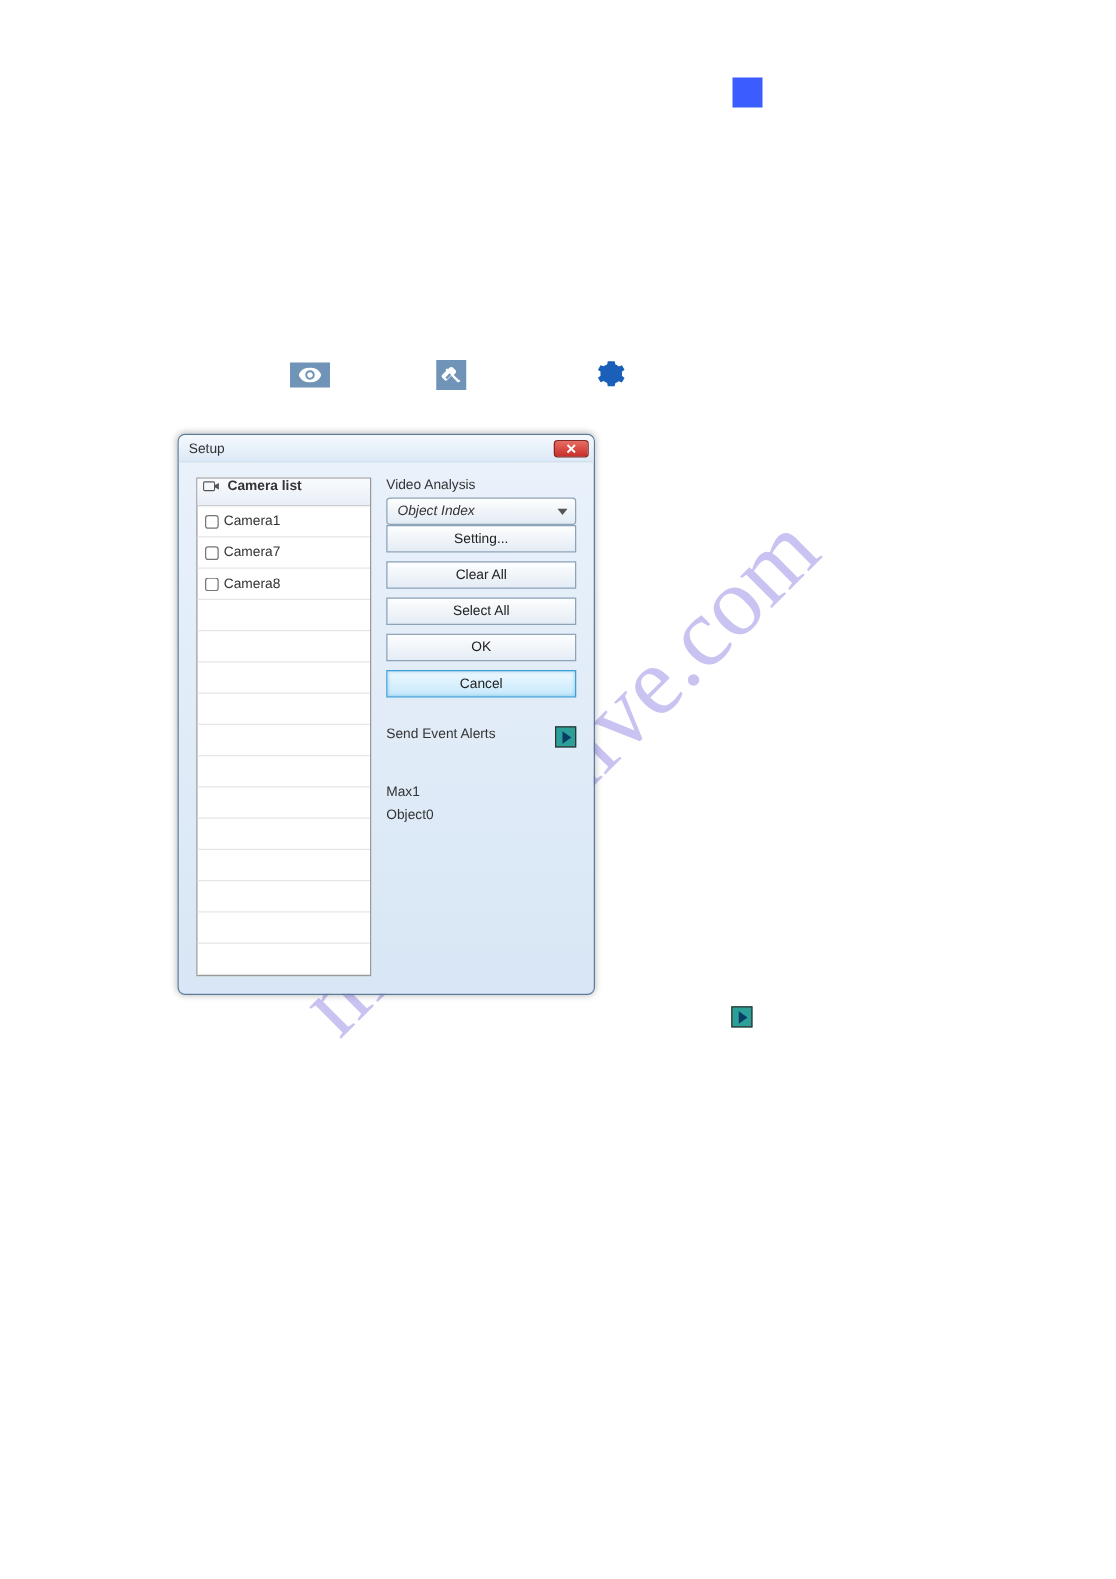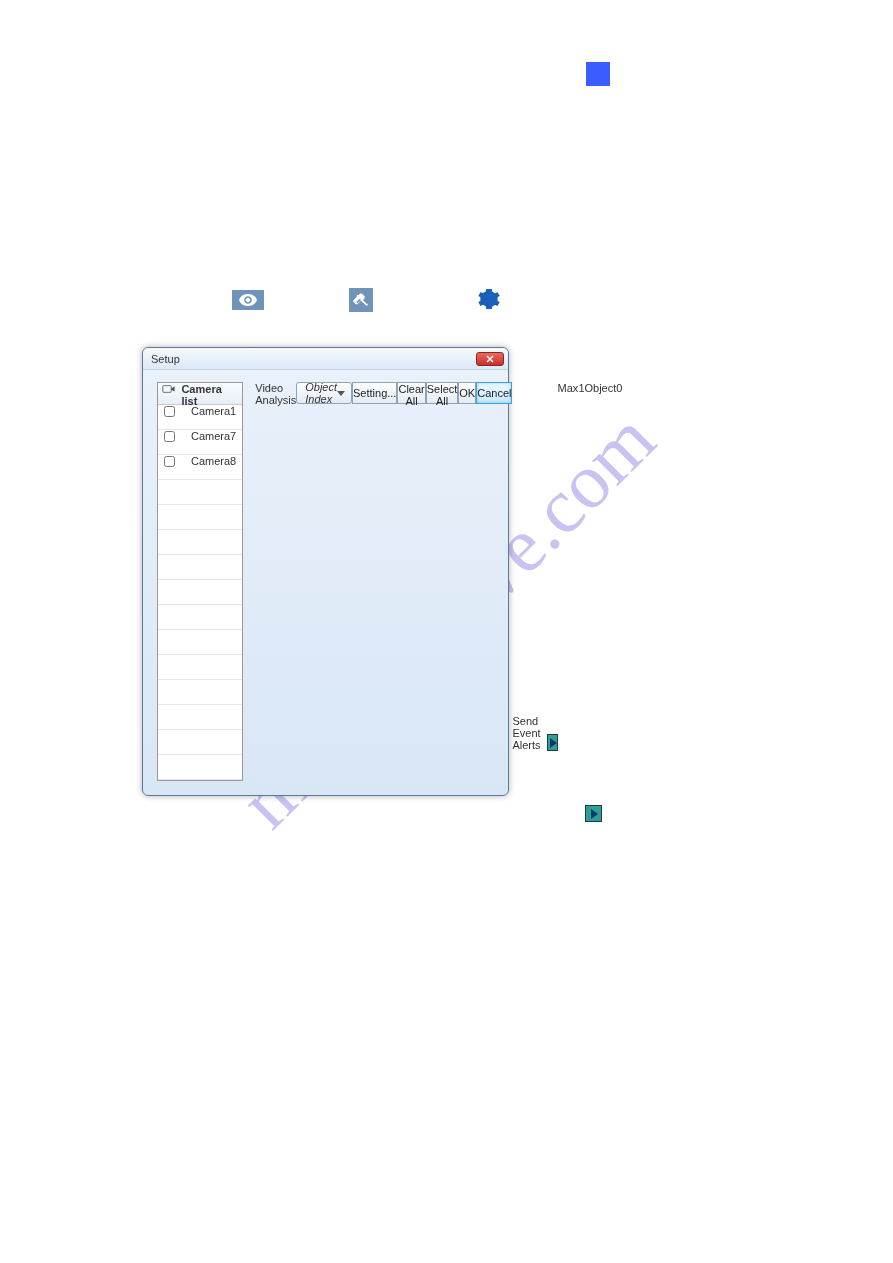--- a/index.html
+++ b/index.html
@@ -64,21 +64,21 @@
     content: '';
     border-left: 7px solid #0a3a66;
     border-top: 5px solid transparent;
     border-bottom: 5px solid transparent;
     margin-left: 2px;
   }
   
   .dialog {
     position: absolute;
     left: 142px; top: 347px;
-    width: 367px;
+    width: 334px;
     background: linear-gradient(#eaf2fb, #d8e6f5);
     border: 1px solid #5a7a9a;
     border-radius: 6px;
     box-shadow: 0 0 6px rgba(0,0,0,0.3);
     z-index: 6;
   }
   .titlebar {
     height: 22px;
     display: flex;
     align-items: center;
@@ -120,34 +120,34 @@
     border-bottom: 1px solid #ccc;
     font-size: 11px;
     color: #333;
     font-weight: bold;
   }
   .cam-header svg { width: 14px; height: 12px; }
   .cam-row {
     height: 18px;
     border-bottom: 1px solid #e6e6e6;
     display: flex;
-    align-items: flex-end;
-    gap: 16px;
+    align-items: center;
+    gap: 4px;
     padding: 12px 6px;
     font-size: 11px;
     color: #333;
   }
   .cam-row input[type="checkbox"] {
     width: 11px; height: 11px;
   }
   .cam-row.empty { }
   .right-col {
     flex: 1;
     display: flex;
-    flex-direction: row;
+    flex-direction: column;
     font-size: 11px;
     color: #333;
   }
   .section-label { font-size: 11px; margin-bottom: 4px; }
   .dropdown {
     height: 22px;
     border: 1px solid #8fa3b7;
     border-radius: 3px;
     background: linear-gradient(#fefefe, #e2ebf5);
     display: flex;
@@ -175,21 +175,21 @@
     cursor: pointer;
     margin-bottom: 7px;
   }
   .dlg-btn.cancel {
     border: 1px solid #3fa0d8;
     background: linear-gradient(#eef9ff, #c5e8fb);
     box-shadow: inset 0 0 3px rgba(63,160,216,0.5);
   }
   .event-row {
     display: flex;
-    align-items: flex-end;
+    align-items: flex-start;
     justify-content: space-between;
     margin-top: 16px;
     margin-bottom: 30px;
   }
   .play-small {
     width: 17px; height: 17px;
     background: #2aa098;
     border: 1px solid #333;
     display: flex; align-items: center; justify-content: center;
     cursor: pointer;

